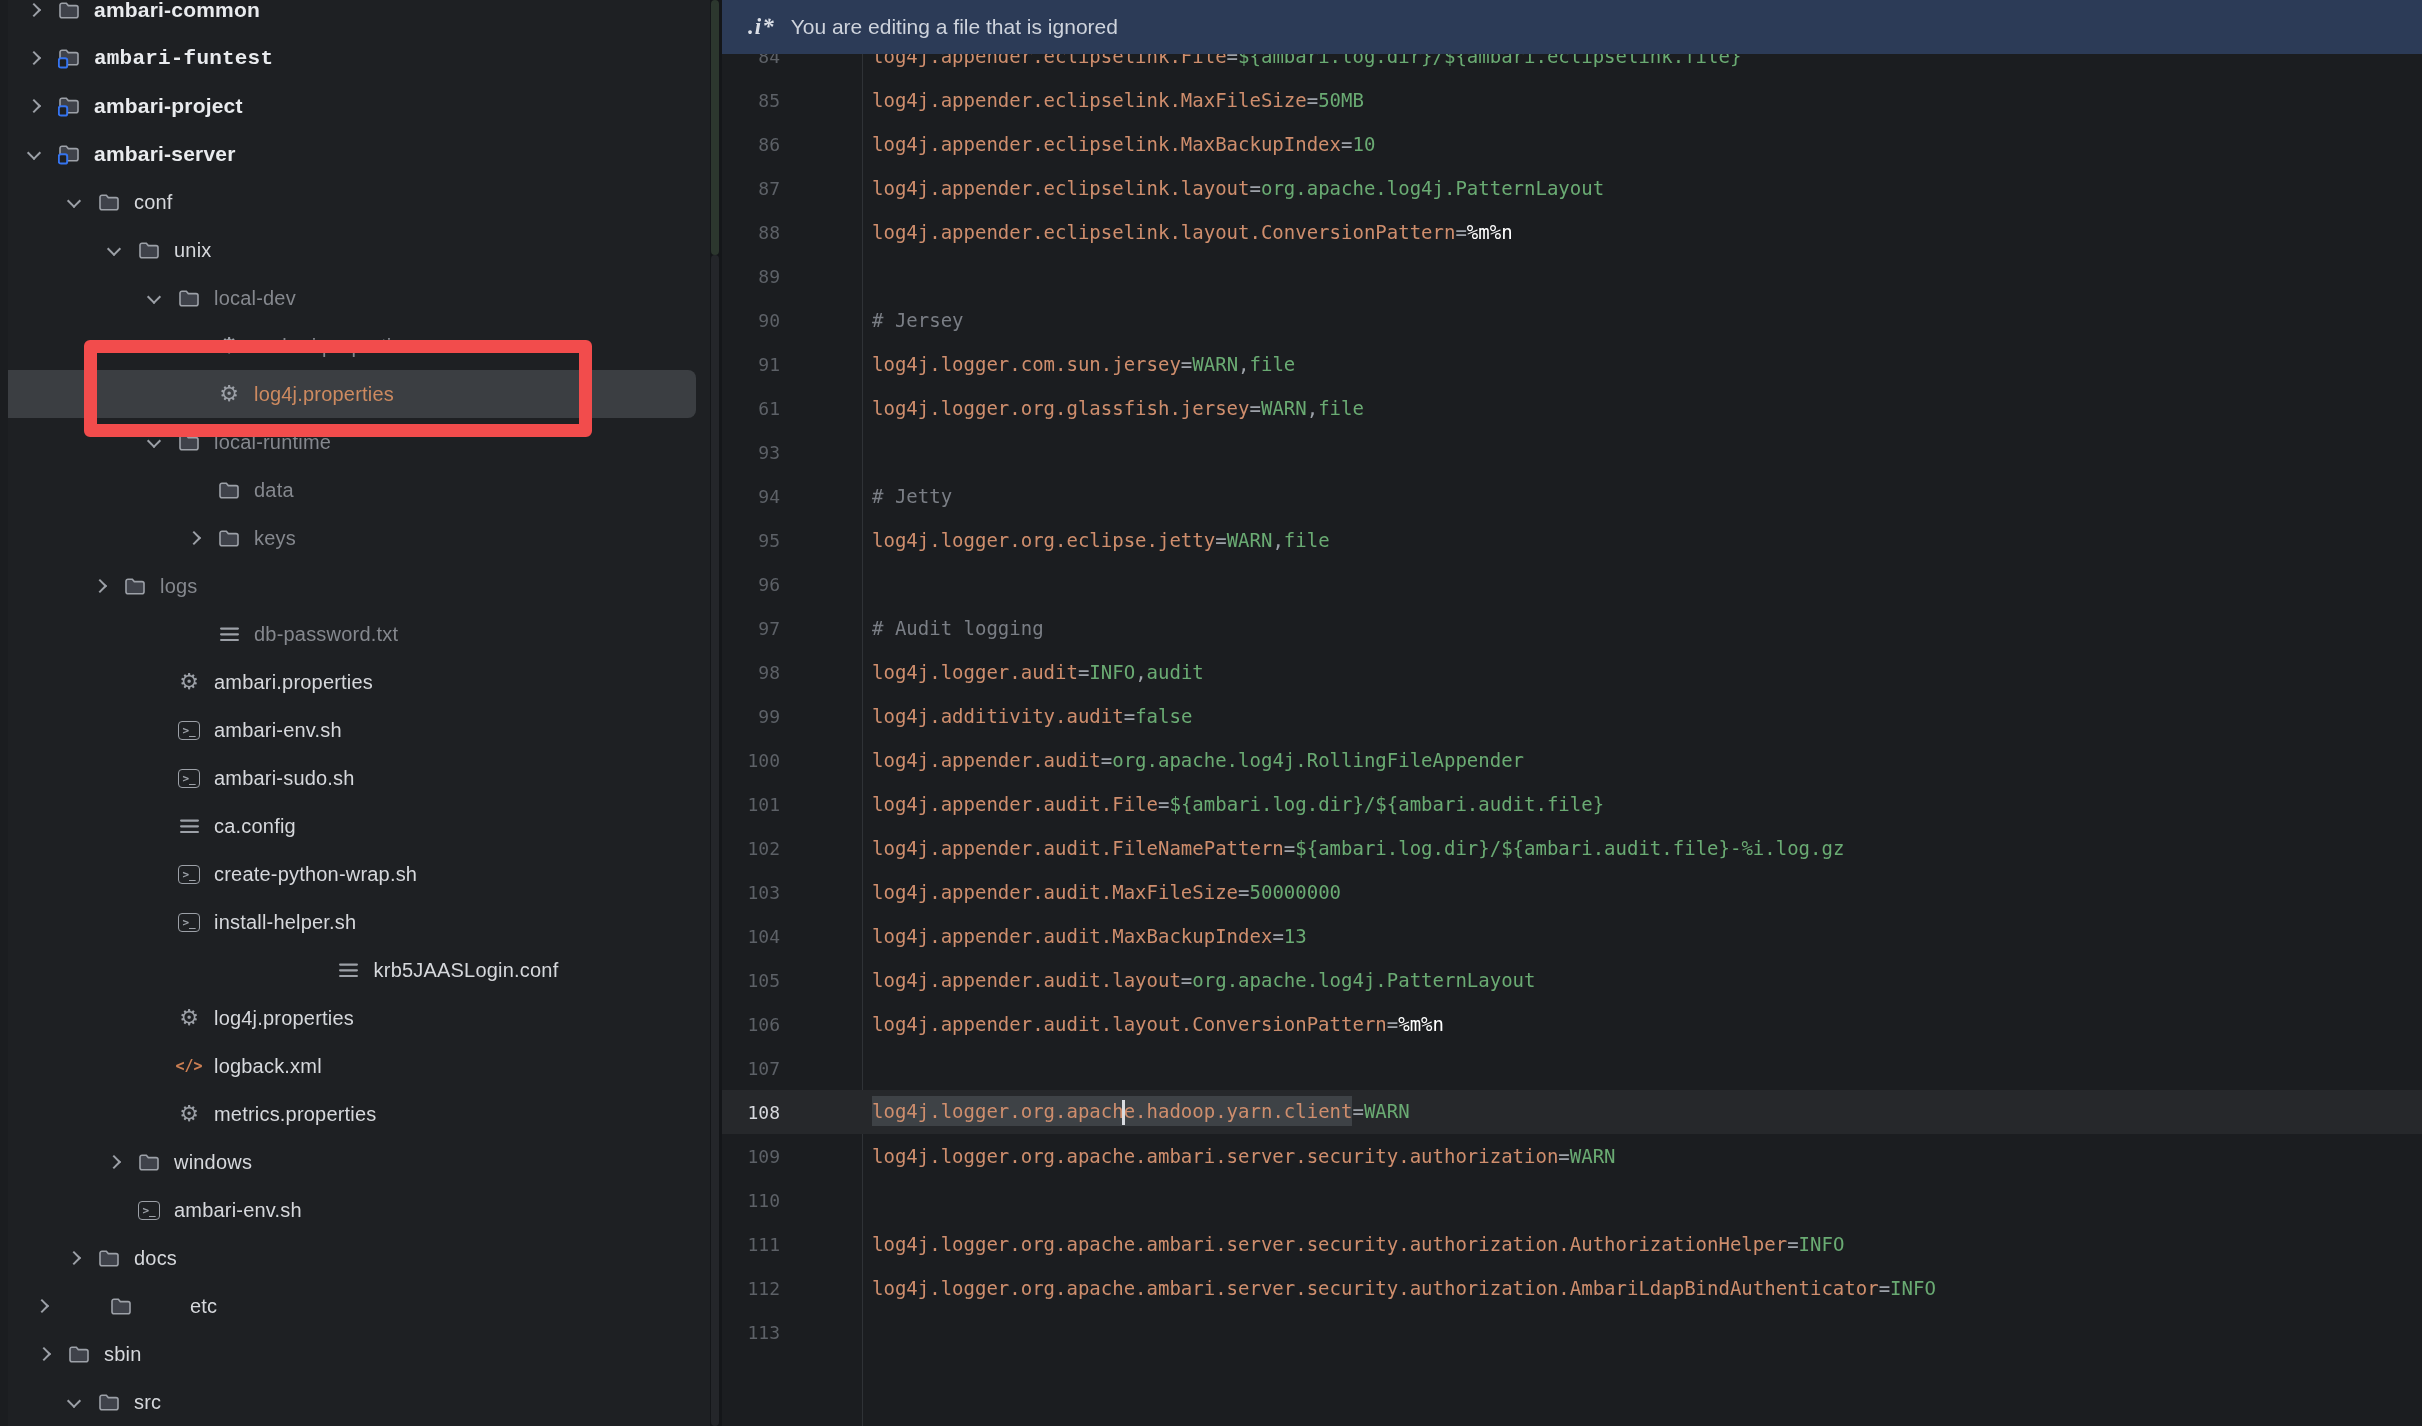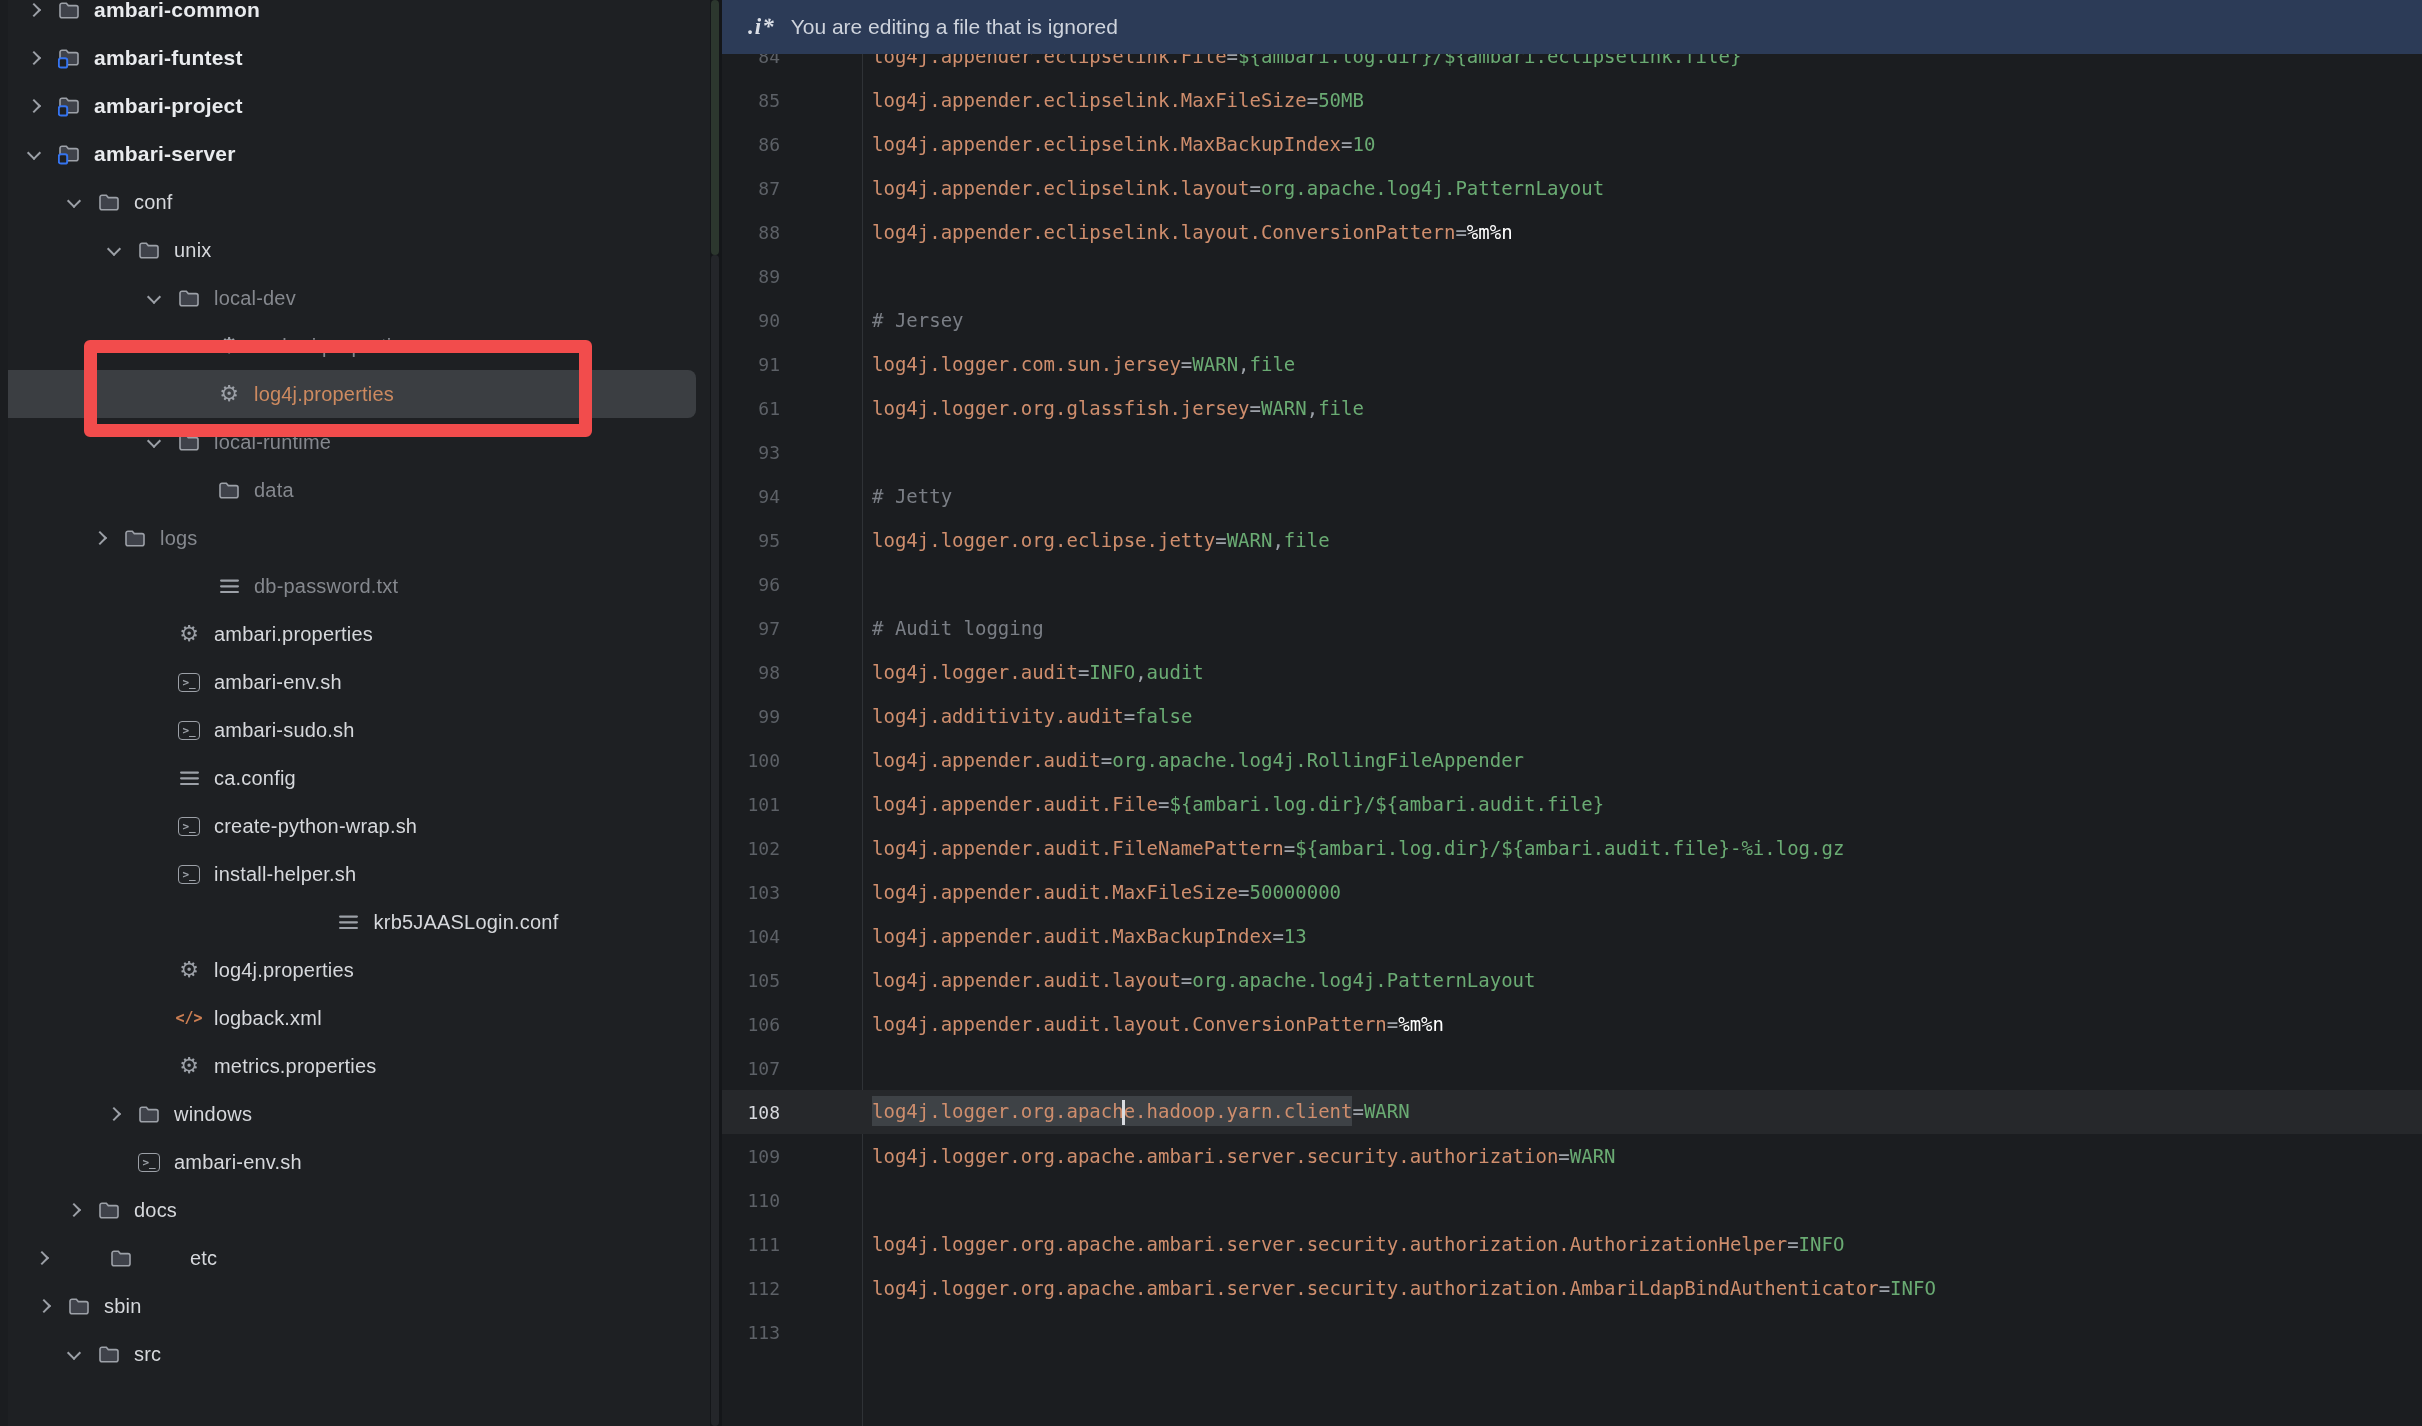--- a/index.html
+++ b/index.html
@@ -75,122 +75,133 @@
       <span class="chev-box">
         <span class="chev "></span>
       </span>
       <span class="ticon-box">
         <svg width="22" height="19" viewBox="0 0 22 19">
           <path d="M2 4.2 a2 2 0 0 1 2-2 h4.3 l2 2.4 h7.7 a2 2 0 0 1 2 2 v8.2 a2 2 0 0 1 -2 2 h-14 a2 2 0 0 1 -2-2 z" fill="#3f424a" stroke="#9da1a8" stroke-width="1.6"></path>
         </svg>
       </span>
       <span class="tlabel">ambari-common</span>
     </div>
+    <div class="trow module" style="padding-left: 14px; font-family: Liberation Mono, monospace;">
+      <span class="chev-box">
+        <span class="chev "></span>
+      </span>
+      <span class="ticon-box">
+        <svg width="22" height="21" viewBox="0 0 22 21">
+          <path d="M2 4.2 a2 2 0 0 1 2-2 h4.3 l2 2.4 h7.7 a2 2 0 0 1 2 2 v8.2 a2 2 0 0 1 -2 2 h-14 a2 2 0 0 1 -2-2 z" fill="#3f424a" stroke="#9da1a8" stroke-width="1.6"></path>
+          <rect x="0.8" y="10.2" width="8.4" height="9.4" rx="2.2" fill="#1e2023" stroke="#3574f0" stroke-width="2"></rect>
+        </svg>
+      </span>
+      <span class="tlabel">ambari-funtest</span>
+    </div>
     <div class="trow module" style="padding-left: 14px;">
       <span class="chev-box">
         <span class="chev "></span>
       </span>
       <span class="ticon-box">
         <svg width="22" height="21" viewBox="0 0 22 21">
           <path d="M2 4.2 a2 2 0 0 1 2-2 h4.3 l2 2.4 h7.7 a2 2 0 0 1 2 2 v8.2 a2 2 0 0 1 -2 2 h-14 a2 2 0 0 1 -2-2 z" fill="#3f424a" stroke="#9da1a8" stroke-width="1.6"></path>
           <rect x="0.8" y="10.2" width="8.4" height="9.4" rx="2.2" fill="#1e2023" stroke="#3574f0" stroke-width="2"></rect>
         </svg>
       </span>
-      <span class="tlabel">ambari-funtest</span>
+      <span class="tlabel">ambari-project</span>
     </div>
     <div class="trow module" style="padding-left: 14px;">
       <span class="chev-box">
-        <span class="chev "></span>
+        <span class="chev down"></span>
       </span>
       <span class="ticon-box">
         <svg width="22" height="21" viewBox="0 0 22 21">
           <path d="M2 4.2 a2 2 0 0 1 2-2 h4.3 l2 2.4 h7.7 a2 2 0 0 1 2 2 v8.2 a2 2 0 0 1 -2 2 h-14 a2 2 0 0 1 -2-2 z" fill="#3f424a" stroke="#9da1a8" stroke-width="1.6"></path>
           <rect x="0.8" y="10.2" width="8.4" height="9.4" rx="2.2" fill="#1e2023" stroke="#3574f0" stroke-width="2"></rect>
         </svg>
       </span>
-      <span class="tlabel">ambari-project</span>
-    </div>
-    <div class="trow module" style="padding-left: 14px;">
+      <span class="tlabel">ambari-server</span>
+    </div>
+    <div class="trow " style="padding-left: 54px;">
       <span class="chev-box">
         <span class="chev down"></span>
       </span>
       <span class="ticon-box">
-        <svg width="22" height="21" viewBox="0 0 22 21">
-          <path d="M2 4.2 a2 2 0 0 1 2-2 h4.3 l2 2.4 h7.7 a2 2 0 0 1 2 2 v8.2 a2 2 0 0 1 -2 2 h-14 a2 2 0 0 1 -2-2 z" fill="#3f424a" stroke="#9da1a8" stroke-width="1.6"></path>
-          <rect x="0.8" y="10.2" width="8.4" height="9.4" rx="2.2" fill="#1e2023" stroke="#3574f0" stroke-width="2"></rect>
-        </svg>
-      </span>
-      <span class="tlabel">ambari-server</span>
-    </div>
-    <div class="trow " style="padding-left: 54px;">
+        <svg width="22" height="19" viewBox="0 0 22 19">
+          <path d="M2 4.2 a2 2 0 0 1 2-2 h4.3 l2 2.4 h7.7 a2 2 0 0 1 2 2 v8.2 a2 2 0 0 1 -2 2 h-14 a2 2 0 0 1 -2-2 z" fill="#3f424a" stroke="#9da1a8" stroke-width="1.6"></path>
+        </svg>
+      </span>
+      <span class="tlabel">conf</span>
+    </div>
+    <div class="trow " style="padding-left: 94px;">
       <span class="chev-box">
         <span class="chev down"></span>
       </span>
       <span class="ticon-box">
         <svg width="22" height="19" viewBox="0 0 22 19">
           <path d="M2 4.2 a2 2 0 0 1 2-2 h4.3 l2 2.4 h7.7 a2 2 0 0 1 2 2 v8.2 a2 2 0 0 1 -2 2 h-14 a2 2 0 0 1 -2-2 z" fill="#3f424a" stroke="#9da1a8" stroke-width="1.6"></path>
         </svg>
       </span>
-      <span class="tlabel">conf</span>
-    </div>
-    <div class="trow " style="padding-left: 94px;">
+      <span class="tlabel">unix</span>
+    </div>
+    <div class="trow ignored" style="padding-left: 134px;">
       <span class="chev-box">
         <span class="chev down"></span>
       </span>
       <span class="ticon-box">
         <svg width="22" height="19" viewBox="0 0 22 19">
           <path d="M2 4.2 a2 2 0 0 1 2-2 h4.3 l2 2.4 h7.7 a2 2 0 0 1 2 2 v8.2 a2 2 0 0 1 -2 2 h-14 a2 2 0 0 1 -2-2 z" fill="#3f424a" stroke="#9da1a8" stroke-width="1.6"></path>
         </svg>
       </span>
-      <span class="tlabel">unix</span>
+      <span class="tlabel">local-dev</span>
+    </div>
+    <div class="trow ignored" style="padding-left: 174px;">
+      <span class="chev-box"></span>
+      <span class="ticon-box">
+        <span class="gicon">⚙</span>
+      </span>
+      <span class="tlabel">ambari.properties</span>
+    </div>
+    <div class="trow selected ignored" style="padding-left: 174px;">
+      <span class="chev-box"></span>
+      <span class="ticon-box">
+        <span class="gicon">⚙</span>
+      </span>
+      <span class="tlabel">log4j.properties</span>
     </div>
     <div class="trow ignored" style="padding-left: 134px;">
       <span class="chev-box">
         <span class="chev down"></span>
       </span>
       <span class="ticon-box">
         <svg width="22" height="19" viewBox="0 0 22 19">
           <path d="M2 4.2 a2 2 0 0 1 2-2 h4.3 l2 2.4 h7.7 a2 2 0 0 1 2 2 v8.2 a2 2 0 0 1 -2 2 h-14 a2 2 0 0 1 -2-2 z" fill="#3f424a" stroke="#9da1a8" stroke-width="1.6"></path>
         </svg>
       </span>
-      <span class="tlabel">local-dev</span>
+      <span class="tlabel">local-runtime</span>
     </div>
     <div class="trow ignored" style="padding-left: 174px;">
       <span class="chev-box"></span>
       <span class="ticon-box">
-        <span class="gicon">⚙</span>
-      </span>
-      <span class="tlabel">ambari.properties</span>
-    </div>
-    <div class="trow selected ignored" style="padding-left: 174px;">
-      <span class="chev-box"></span>
-      <span class="ticon-box">
-        <span class="gicon">⚙</span>
-      </span>
-      <span class="tlabel">log4j.properties</span>
-    </div>
-    <div class="trow ignored" style="padding-left: 134px;">
-      <span class="chev-box">
-        <span class="chev down"></span>
-      </span>
-      <span class="ticon-box">
-        <svg width="22" height="19" viewBox="0 0 22 19">
-          <path d="M2 4.2 a2 2 0 0 1 2-2 h4.3 l2 2.4 h7.7 a2 2 0 0 1 2 2 v8.2 a2 2 0 0 1 -2 2 h-14 a2 2 0 0 1 -2-2 z" fill="#3f424a" stroke="#9da1a8" stroke-width="1.6"></path>
-        </svg>
-      </span>
-      <span class="tlabel">local-runtime</span>
+        <svg width="22" height="19" viewBox="0 0 22 19">
+          <path d="M2 4.2 a2 2 0 0 1 2-2 h4.3 l2 2.4 h7.7 a2 2 0 0 1 2 2 v8.2 a2 2 0 0 1 -2 2 h-14 a2 2 0 0 1 -2-2 z" fill="#3f424a" stroke="#9da1a8" stroke-width="1.6"></path>
+        </svg>
+      </span>
+      <span class="tlabel">data</span>
     </div>
     <div class="trow ignored" style="padding-left: 174px;">
-      <span class="chev-box"></span>
-      <span class="ticon-box">
-        <svg width="22" height="19" viewBox="0 0 22 19">
-          <path d="M2 4.2 a2 2 0 0 1 2-2 h4.3 l2 2.4 h7.7 a2 2 0 0 1 2 2 v8.2 a2 2 0 0 1 -2 2 h-14 a2 2 0 0 1 -2-2 z" fill="#3f424a" stroke="#9da1a8" stroke-width="1.6"></path>
-        </svg>
-      </span>
-      <span class="tlabel">data</span>
+      <span class="chev-box">
+        <span class="chev "></span>
+      </span>
+      <span class="ticon-box">
+        <svg width="22" height="19" viewBox="0 0 22 19">
+          <path d="M2 4.2 a2 2 0 0 1 2-2 h4.3 l2 2.4 h7.7 a2 2 0 0 1 2 2 v8.2 a2 2 0 0 1 -2 2 h-14 a2 2 0 0 1 -2-2 z" fill="#3f424a" stroke="#9da1a8" stroke-width="1.6"></path>
+        </svg>
+      </span>
+      <span class="tlabel">keys</span>
     </div>
     <div class="trow ignored" style="padding-left: 80px;">
       <span class="chev-box">
         <span class="chev "></span>
       </span>
       <span class="ticon-box">
         <svg width="22" height="19" viewBox="0 0 22 19">
           <path d="M2 4.2 a2 2 0 0 1 2-2 h4.3 l2 2.4 h7.7 a2 2 0 0 1 2 2 v8.2 a2 2 0 0 1 -2 2 h-14 a2 2 0 0 1 -2-2 z" fill="#3f424a" stroke="#9da1a8" stroke-width="1.6"></path>
         </svg>
       </span>

